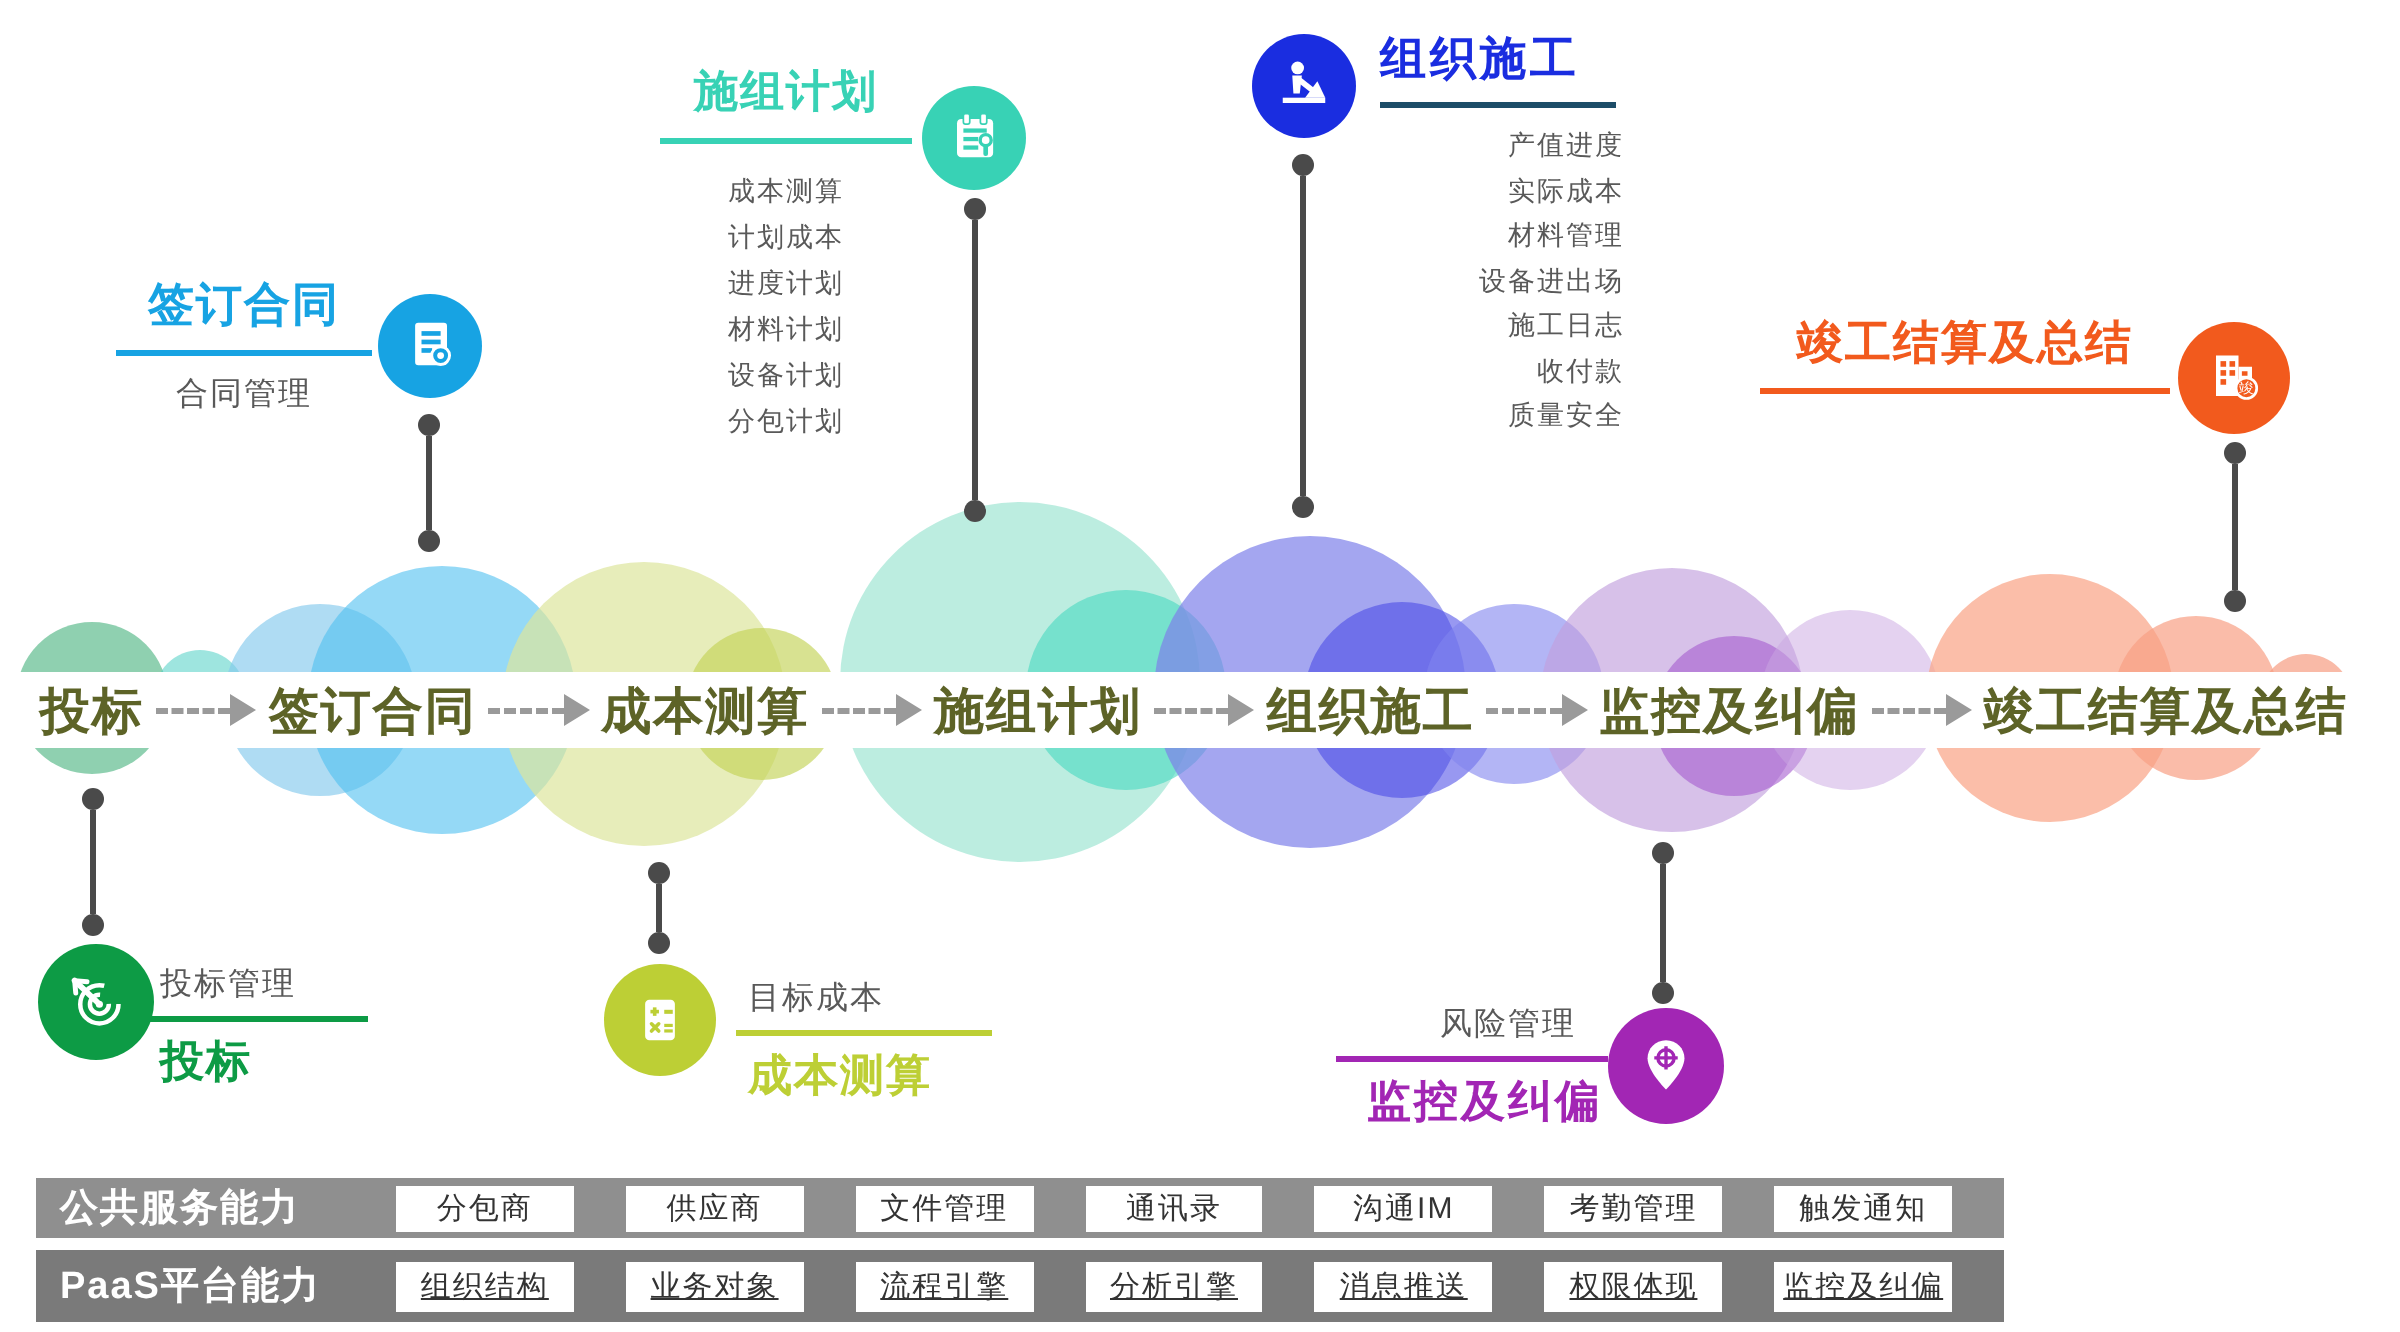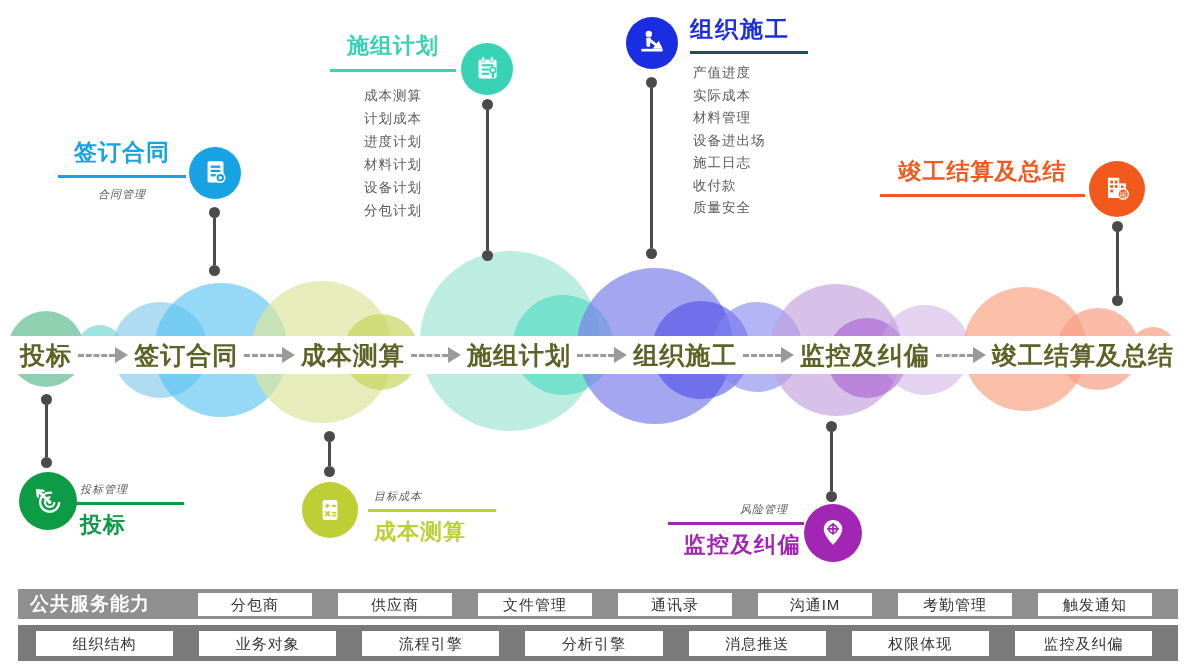--- a/index.html
+++ b/index.html
@@ -24,63 +24,63 @@
 
   
   .icon-circle{position:absolute;border-radius:50%;display:flex;align-items:center;justify-content:center;
                background:var(--c);z-index:5;}
   .ic52{width:52px;height:52px;} .ic56{width:56px;height:56px;} .ic58{width:58px;height:58px;}
 
   
   .callout{position:absolute;z-index:5;}
   .co-title{font-weight:bold;color:var(--c);letter-spacing:1px;}
   .co-underline{height:3px;background:var(--c);}
-  .co-sub{font-size:11px;color:#595959;letter-spacing:1px;font-style:italic;}
+  .co-sub{font-size:16px;color:#595959;letter-spacing:1px;}
   .co-list{font-size:13.5px;color:#595959;letter-spacing:1px;}
   .co-list div{line-height:23px;}
 
   .co-contract{left:58px;top:137px;width:128px;text-align:center;}
   .co-contract .co-title{font-size:23px;padding-bottom:7px;}
   .co-contract .co-sub{margin-top:9px;}
 
   .co-plan{left:330px;top:31px;width:126px;text-align:center;}
   .co-plan .co-title{font-size:22px;padding-bottom:8px;}
   .co-plan .co-list{margin-top:12px;}
 
   .co-construct{left:690px;top:14px;width:122px;text-align:left;}
   .co-construct .co-title{font-size:23px;letter-spacing:2px;}
   .co-construct .co-underline{width:118px;margin-top:6px;background:var(--c2);}
-  .co-construct .co-list{margin-top:8px;padding-left:3px;}
+  .co-construct .co-list{margin-top:8px;padding-left:3px;text-align:right;}
   .co-construct .co-list div{line-height:22.5px;}
 
   .co-completion{left:880px;top:156px;width:205px;text-align:center;}
   .co-completion .co-title{font-size:23px;padding-bottom:7px;}
   .co-completion .co-sub{margin-top:9px;text-align:right;padding-right:38px;}
 
   .mini{position:absolute;z-index:5;}
   .mini .co-sub{padding:0 6px;}
   .mini .co-underline{margin-top:5px;}
   .mini .co-title{font-size:22px;margin-top:5px;padding:0 6px;}
 
   .co-bid{left:74px;top:482px;width:110px;text-align:left;}
   .co-cost{left:368px;top:489px;width:128px;text-align:left;}
   .co-monitor{left:668px;top:502px;width:136px;text-align:right;}
   .co-monitor .co-sub{padding-right:16px;}
   .co-monitor .co-title{padding-right:3px;letter-spacing:1.5px;}
 
   
-  .cap-row{position:absolute;left:18px;width:1160px;display:flex;align-items:center;z-index:5;
+  .cap-row{position:absolute;left:18px;width:984px;display:flex;align-items:center;z-index:5;
            background:var(--bg);box-sizing:border-box;}
   .cap-row1{top:589px;height:30px;}
   .cap-row2{top:625px;height:36px;}
   .cap-label{width:150px;padding-left:12px;color:#fff;font-size:19px;font-weight:bold;letter-spacing:1px;white-space:nowrap;}
   .cap-items{flex:1;display:flex;gap:26px;padding:0 26px 0 18px;align-items:center;}
   .cap-items div{flex:1;background:#fff;color:#333;font-size:15px;text-align:center;letter-spacing:1px;}
   .cap-row1 .cap-items div{height:23px;line-height:23px;}
-  .cap-row2 .cap-items div{height:25px;line-height:25px;}
+  .cap-row2 .cap-items div{height:25px;line-height:25px;text-decoration:underline;}
 </style>
 </head>
 <body>
 
 <div class="stage">
 
   <div>
       <div class="bubble" style="left: 8px; top: 311px; height: 76px; width: 76px; background: rgb(69, 176, 124); opacity: 0.6;"></div>
       <div class="bubble" style="left: 77px; top: 325px; height: 46px; width: 46px; background: rgb(79, 207, 196); opacity: 0.55;"></div>
       <div class="bubble" style="left: 112px; top: 302px; height: 96px; width: 96px; background: rgb(132, 201, 236); opacity: 0.65;"></div>
@@ -301,20 +301,21 @@
         <div>分包商</div>
         <div>供应商</div>
         <div>文件管理</div>
         <div>通讯录</div>
         <div>沟通IM</div>
         <div>考勤管理</div>
         <div>触发通知</div>
       </div>
   </div>
   <div class="cap-row cap-row2" style="--bg: #7a7a7a;">
+    <div class="cap-label">PaaS平台能力</div>
     <div class="cap-items">
         <div>组织结构</div>
         <div>业务对象</div>
         <div>流程引擎</div>
         <div>分析引擎</div>
         <div>消息推送</div>
         <div>权限体现</div>
         <div>监控及纠偏</div>
       </div>
   </div>

